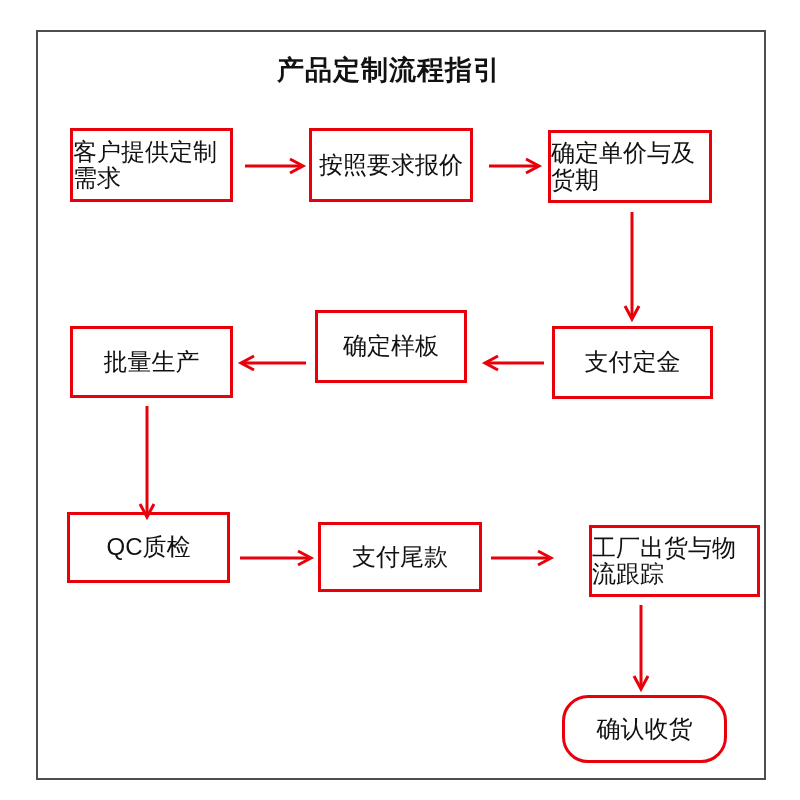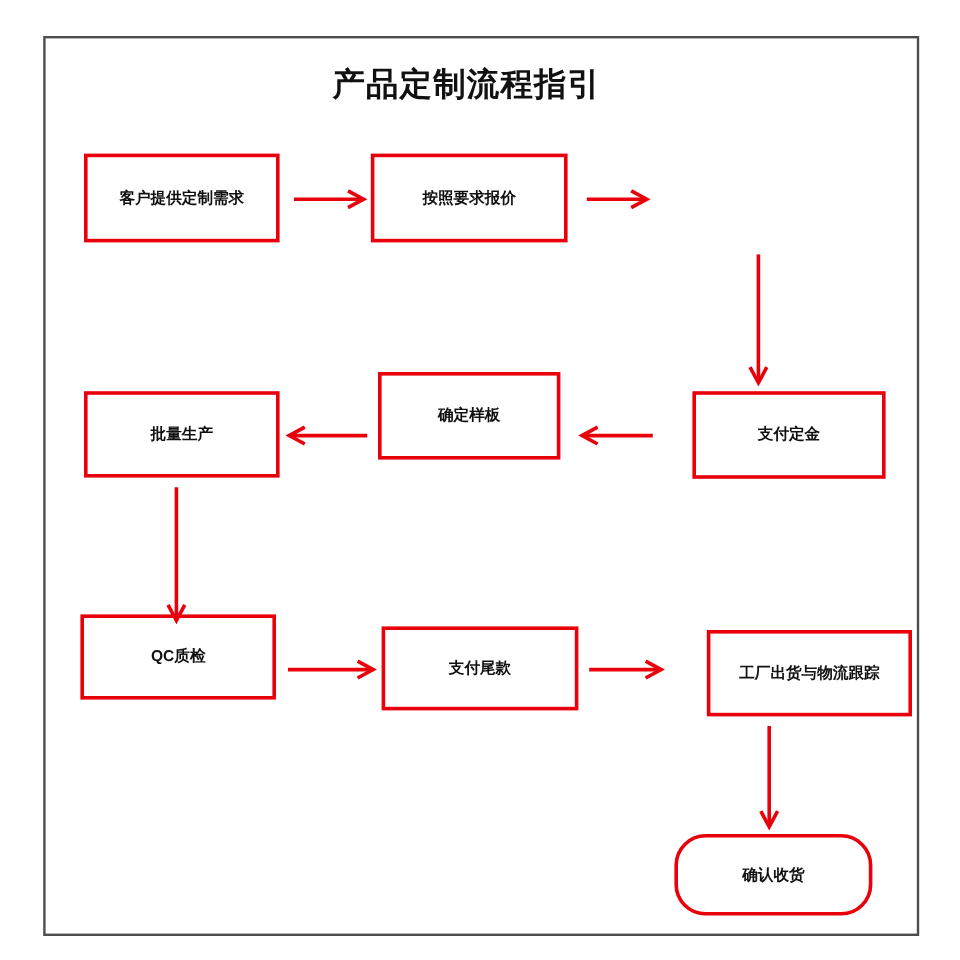--- a/index.html
+++ b/index.html
@@ -38,22 +38,22 @@
   }
   .box {
     position: absolute;
     box-sizing: border-box;
     border: 3px solid var(--accent-red, #e8000b);
     background: #ffffff;
     display: flex;
     align-items: center;
     justify-content: center;
     text-align: left;
-    font-size: 13px;
-    font-weight: bold;
+    font-size: 24px;
+    font-weight: normal;
     color: var(--text-black, #111111);
     line-height: 1.1;
   }
   svg.arrows {
     position: absolute;
     left: 0;
     top: 0;
     pointer-events: none;
   }
   svg.arrows line {
@@ -74,22 +74,25 @@
   <div class="outer-frame"></div>
 
   <div class="diagram-title">产品定制流程指引</div>
 
   <div class="box" style="left:70px; top:128px; width:163px; height:74px;">
     <span>客户提供定制需求</span>
   </div>
   <div class="box" style="left:309px; top:128px; width:164px; height:74px;">
     <span>按照要求报价</span>
   </div>
+  <div class="box" style="left:548px; top:130px; width:164px; height:73px;">
+    <span>确定单价与及货期</span>
+  </div>
 
-  <div class="box" style="left:552px; top:326px; width:161px; height:73px;margin-left:25px;">
+  <div class="box" style="left:552px; top:326px; width:161px; height:73px;">
     <span>支付定金</span>
   </div>
   <div class="box" style="left:315px; top:310px; width:152px; height:73px;">
     <span>确定样板</span>
   </div>
   <div class="box" style="left:70px; top:326px; width:163px; height:72px;">
     <span>批量生产</span>
   </div>
 
   <div class="box" style="left:67px; top:512px; width:163px; height:71px;">

